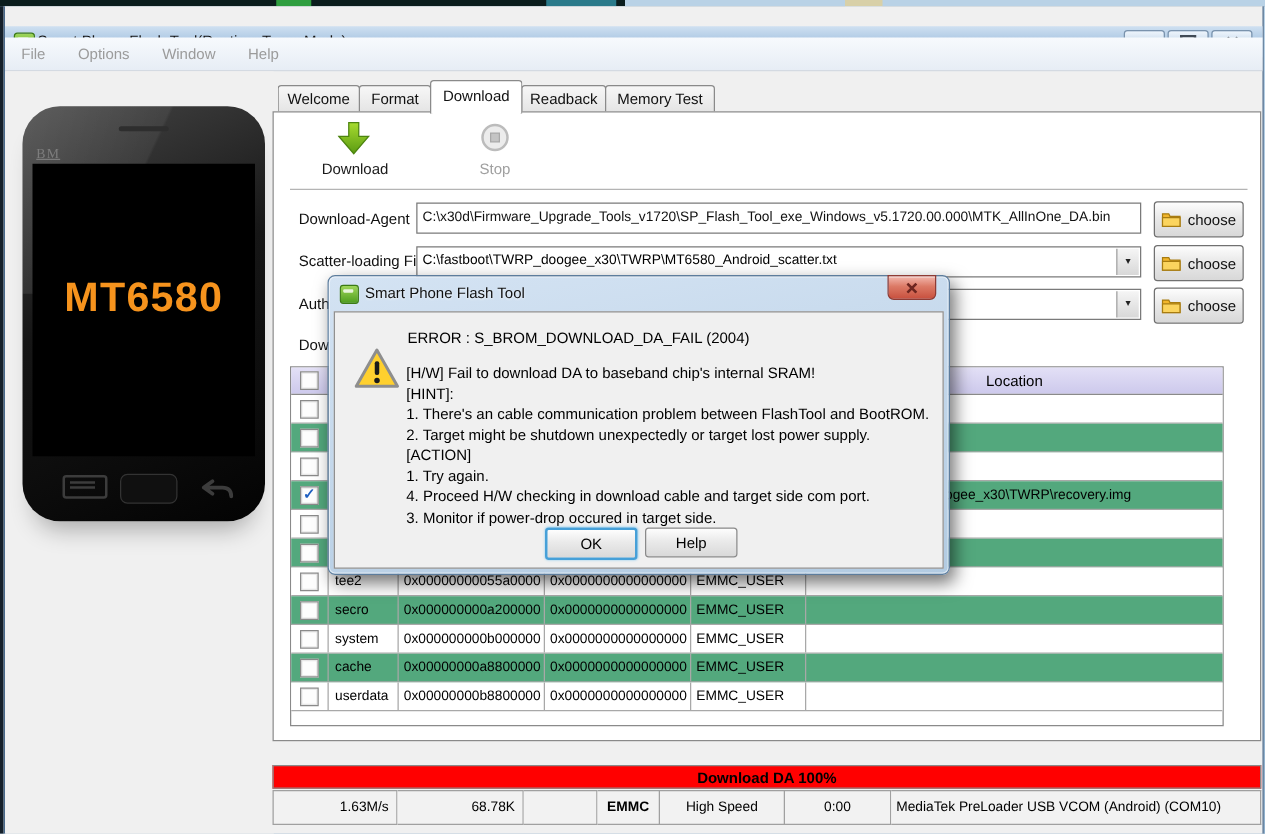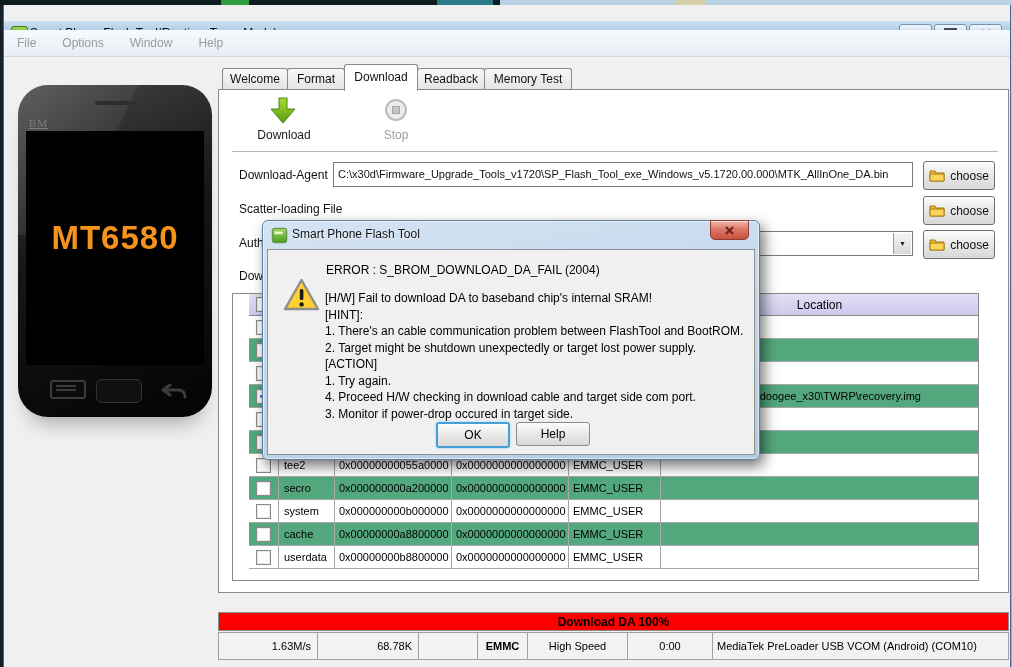--- a/index.html
+++ b/index.html
@@ -64,21 +64,21 @@
     padding:0 4px;white-space:nowrap;overflow:hidden;box-sizing:border-box;font-family:"Liberation Sans",sans-serif;}
   .combo{position:absolute;background:#fff;border:1px solid #7a7a7a;box-sizing:border-box;}
   .combo-value{position:absolute;left:4px;top:4px;right:20px;font-size:11px;white-space:nowrap;overflow:hidden;}
   .combo-arrow{position:absolute;right:1px;top:1px;bottom:1px;width:17px;background:linear-gradient(#f5f5f5,#d8d8d8);
     border-left:1px solid #9a9a9a;display:flex;align-items:center;justify-content:center;font-size:7px;color:#222;}
   .choose-btn{position:absolute;width:70px;height:27px;border:1px solid #707070;border-radius:3px;
     background:linear-gradient(#fdfdfd,#e9e9e9 45%,#d8d8d8);display:flex;align-items:center;justify-content:center;gap:5px;
     font-size:12px;color:#111;}
 
   
-  .ptable{left:13px;top:203px;width:747px;height:288px;border:1px solid #8a8a8a;box-sizing:border-box;background:#fff;padding-left:16px;}
+  .ptable{left:13px;top:203px;width:747px;height:288px;border:1px solid #8a8a8a;box-sizing:border-box;background:#fff;}
   .thead{display:flex;height:21px;background:linear-gradient(#e3e0f6,#cdc9ec);border-bottom:1px solid #8a8a8a;}
   .trow{display:flex;height:23px;border-bottom:1px solid #a8a8a8;box-sizing:border-box;background:#fff;}
   .trow.green{background:#53a87d;}
   .tcell{box-sizing:border-box;border-right:1px solid #a8a8a8;font-size:11px;color:#000;
     display:flex;align-items:center;overflow:hidden;white-space:nowrap;}
   .thead .tcell{justify-content:center;font-size:12px;}
   .c0{width:30px;justify-content:center;}
   .c1{width:56px;padding-left:5px;}
   .c2{width:117px;padding-left:4px;}
   .c3{width:117px;padding-left:4px;}
@@ -209,20 +209,26 @@
   <div class="abs text-input" style="left:114px;top:72px;width:580px;height:25px;line-height:23px;">C:\x30d\Firmware_Upgrade_Tools_v1720\SP_Flash_Tool_exe_Windows_v5.1720.00.000\MTK_AllInOne_DA.bin</div>
   <div class="abs choose-btn" style="left:704px;top:71px;">
     <svg width="16" height="13" viewBox="0 0 16 13">
       <path d="M1 3 L1 12 L15 12 L15 4 L7 4 L6 2 L1 2 Z" fill="#f2b62c" stroke="#a87c10"></path>
       <path d="M1 5 L15 5 L15 12 L1 12 Z" fill="#fbd45e" stroke="#a87c10"></path>
     </svg>
     <span>choose</span>
   </div>
 
   <div class="abs fld-label" style="left:20px;top:112px;">Scatter-loading File</div>
+  <div class="abs combo" style="left:114px;top:107px;width:580px;height:25px;">
+    <span class="combo-value">C:\fastboot\TWRP_doogee_x30\TWRP\MT6580_Android_scatter.txt</span>
+    <span class="combo-arrow">
+        <span>▼</span>
+      </span>
+  </div>
   <div class="abs choose-btn" style="left:704px;top:106px;">
     <svg width="16" height="13" viewBox="0 0 16 13">
       <path d="M1 3 L1 12 L15 12 L15 4 L7 4 L6 2 L1 2 Z" fill="#f2b62c" stroke="#a87c10"></path>
       <path d="M1 5 L15 5 L15 12 L1 12 Z" fill="#fbd45e" stroke="#a87c10"></path>
     </svg>
     <span>choose</span>
   </div>
 
   <div class="abs fld-label" style="left:20px;top:146px;">Auth</div>
   <div class="abs combo" style="left:114px;top:141px;width:580px;height:25px;">

